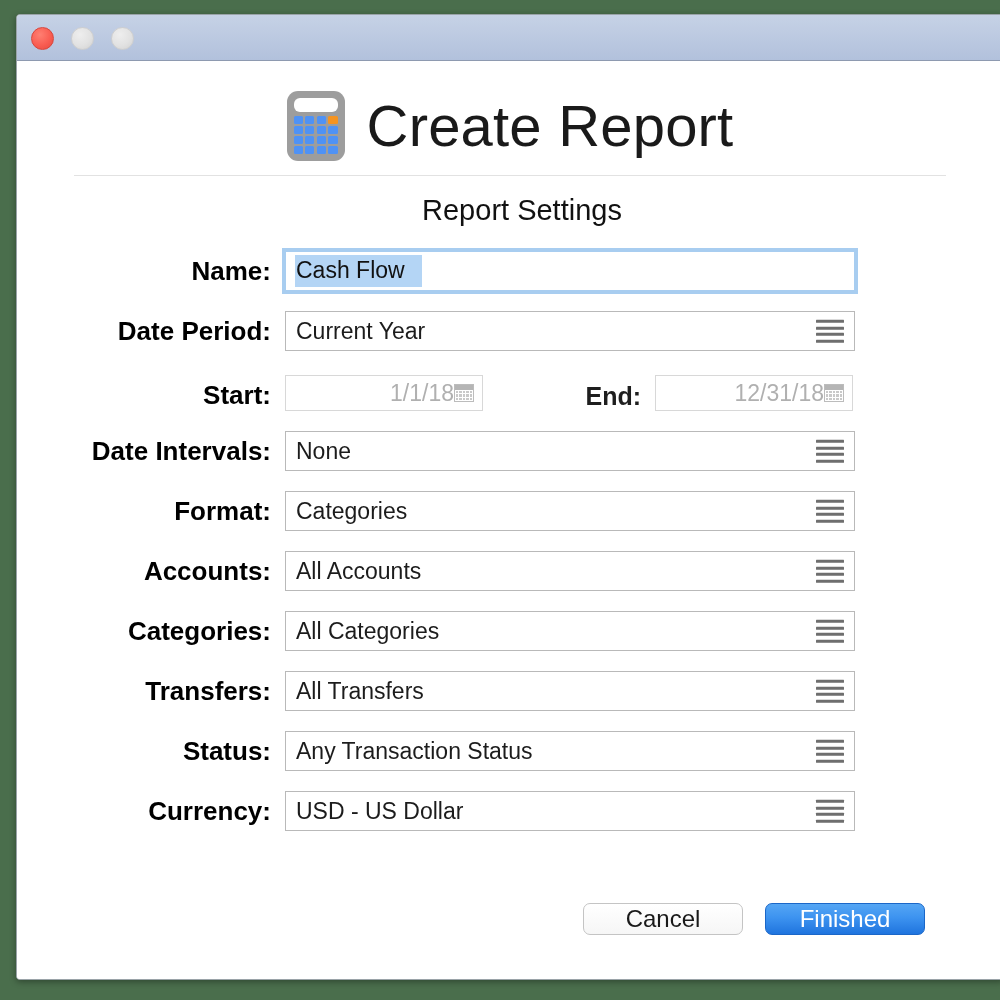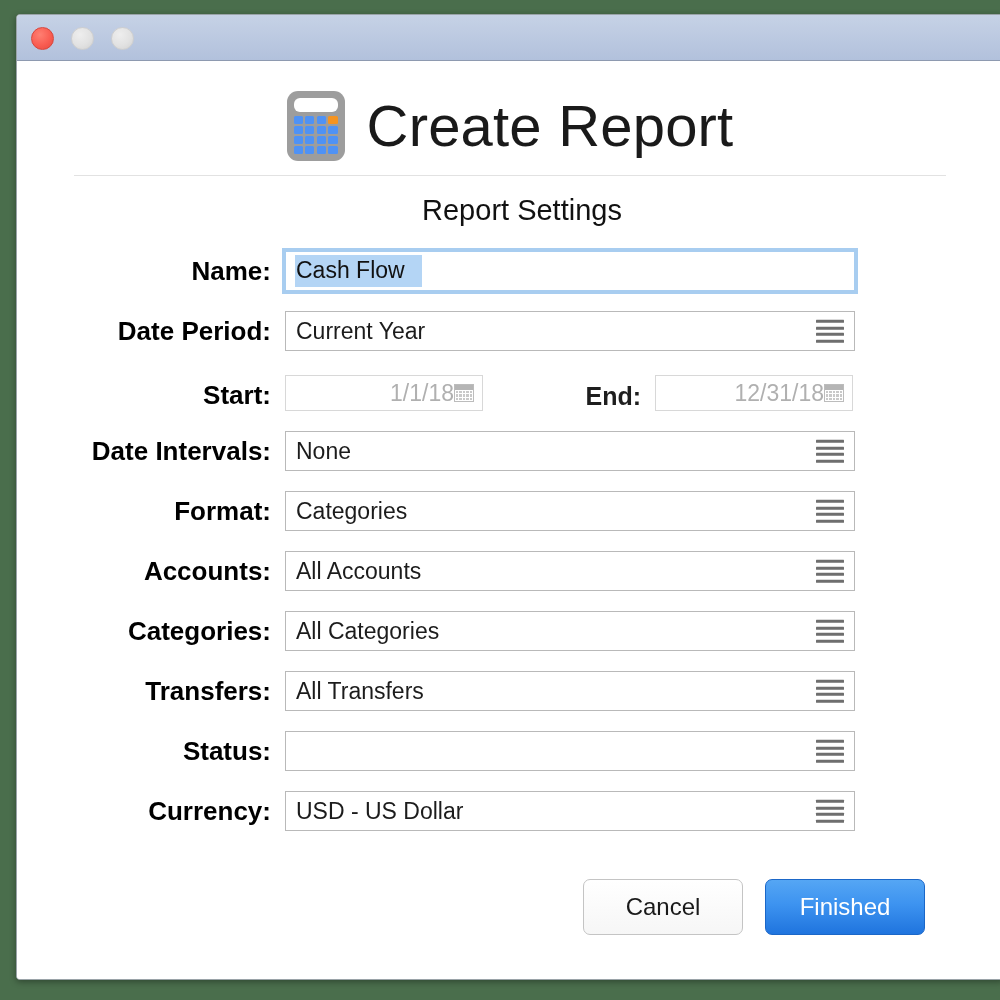--- a/index.html
+++ b/index.html
@@ -261,21 +261,21 @@
   
   .footer {
     position: absolute;
     right: 78px;
     bottom: 44px;
     display: flex;
     gap: 22px;
     align-items: center;
   }
   .btn {
-    height: 56px;
+    height: 32px;
     border-radius: 7px;
     font-size: 24px;
     display: flex;
     align-items: center;
     justify-content: center;
     box-sizing: border-box;
     white-space: nowrap;
   }
   .btn-cancel {
     width: 160px;
@@ -468,20 +468,21 @@
               <i></i>
               <i></i>
               <i></i>
             </span>
         </div>
       </div>
 
       <div class="row">
         <div class="label">Status:</div>
         <div class="field">
+          <span class="field-text">Any Transaction Status</span>
           <span class="popup-indicator">
               <i></i>
               <i></i>
               <i></i>
               <i></i>
             </span>
         </div>
       </div>
 
       <div class="row">

